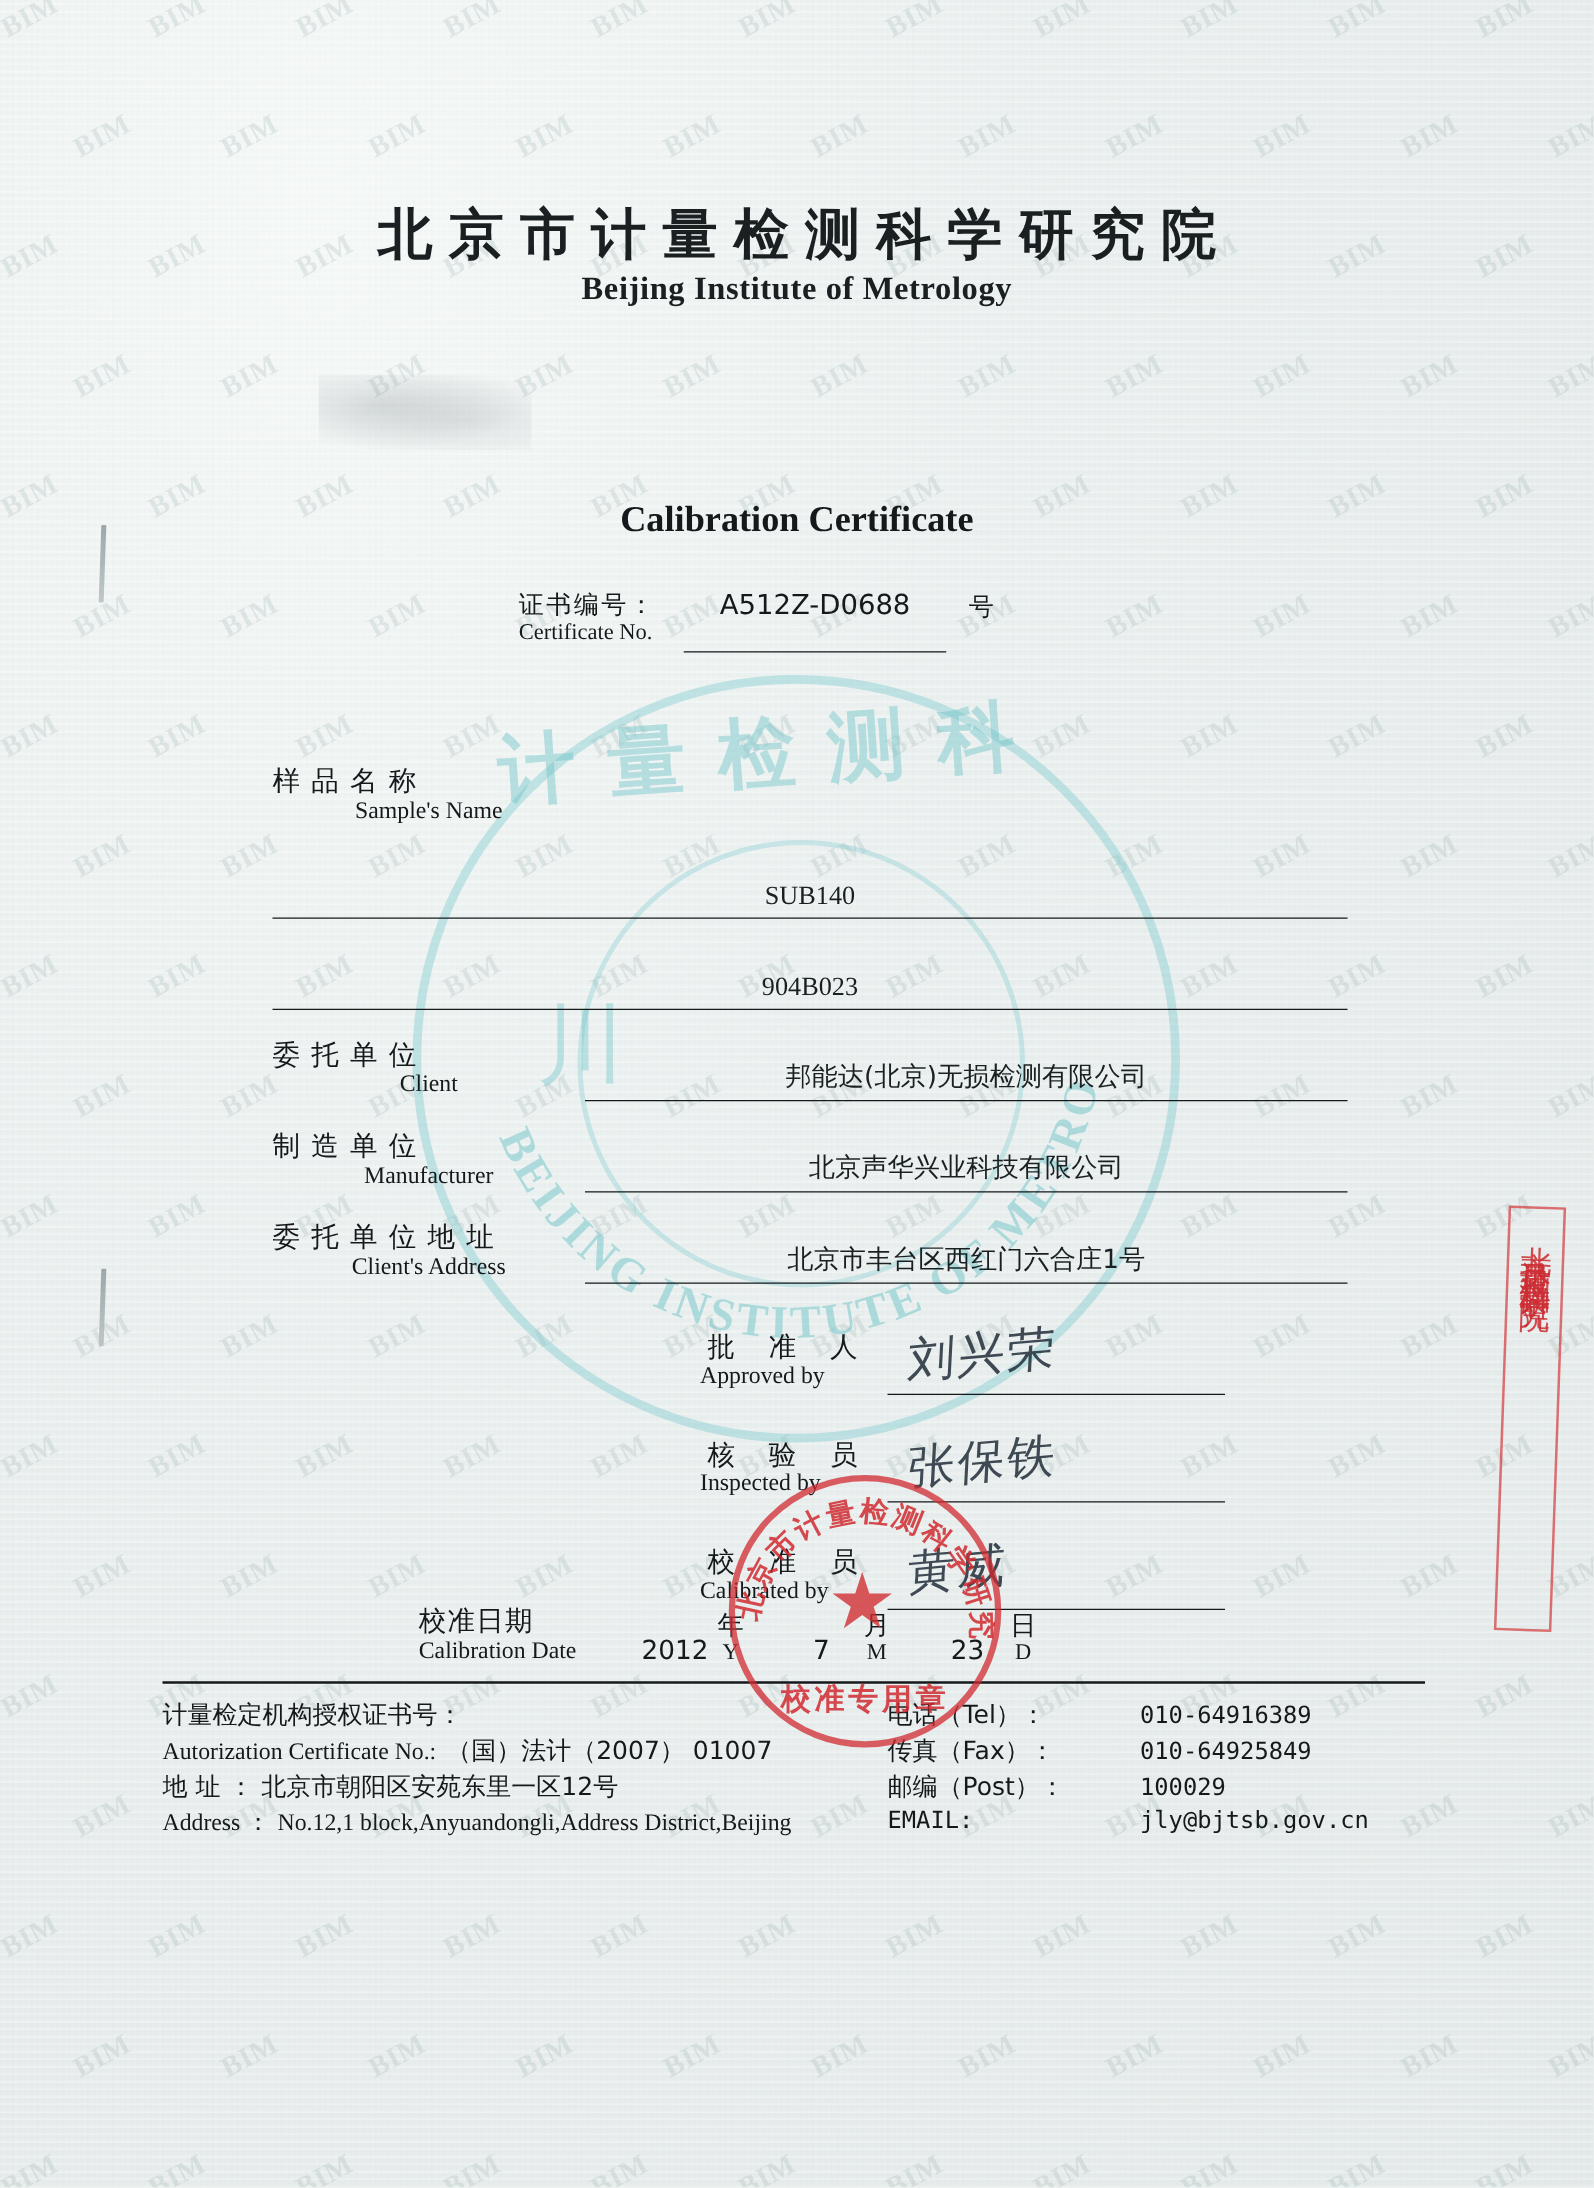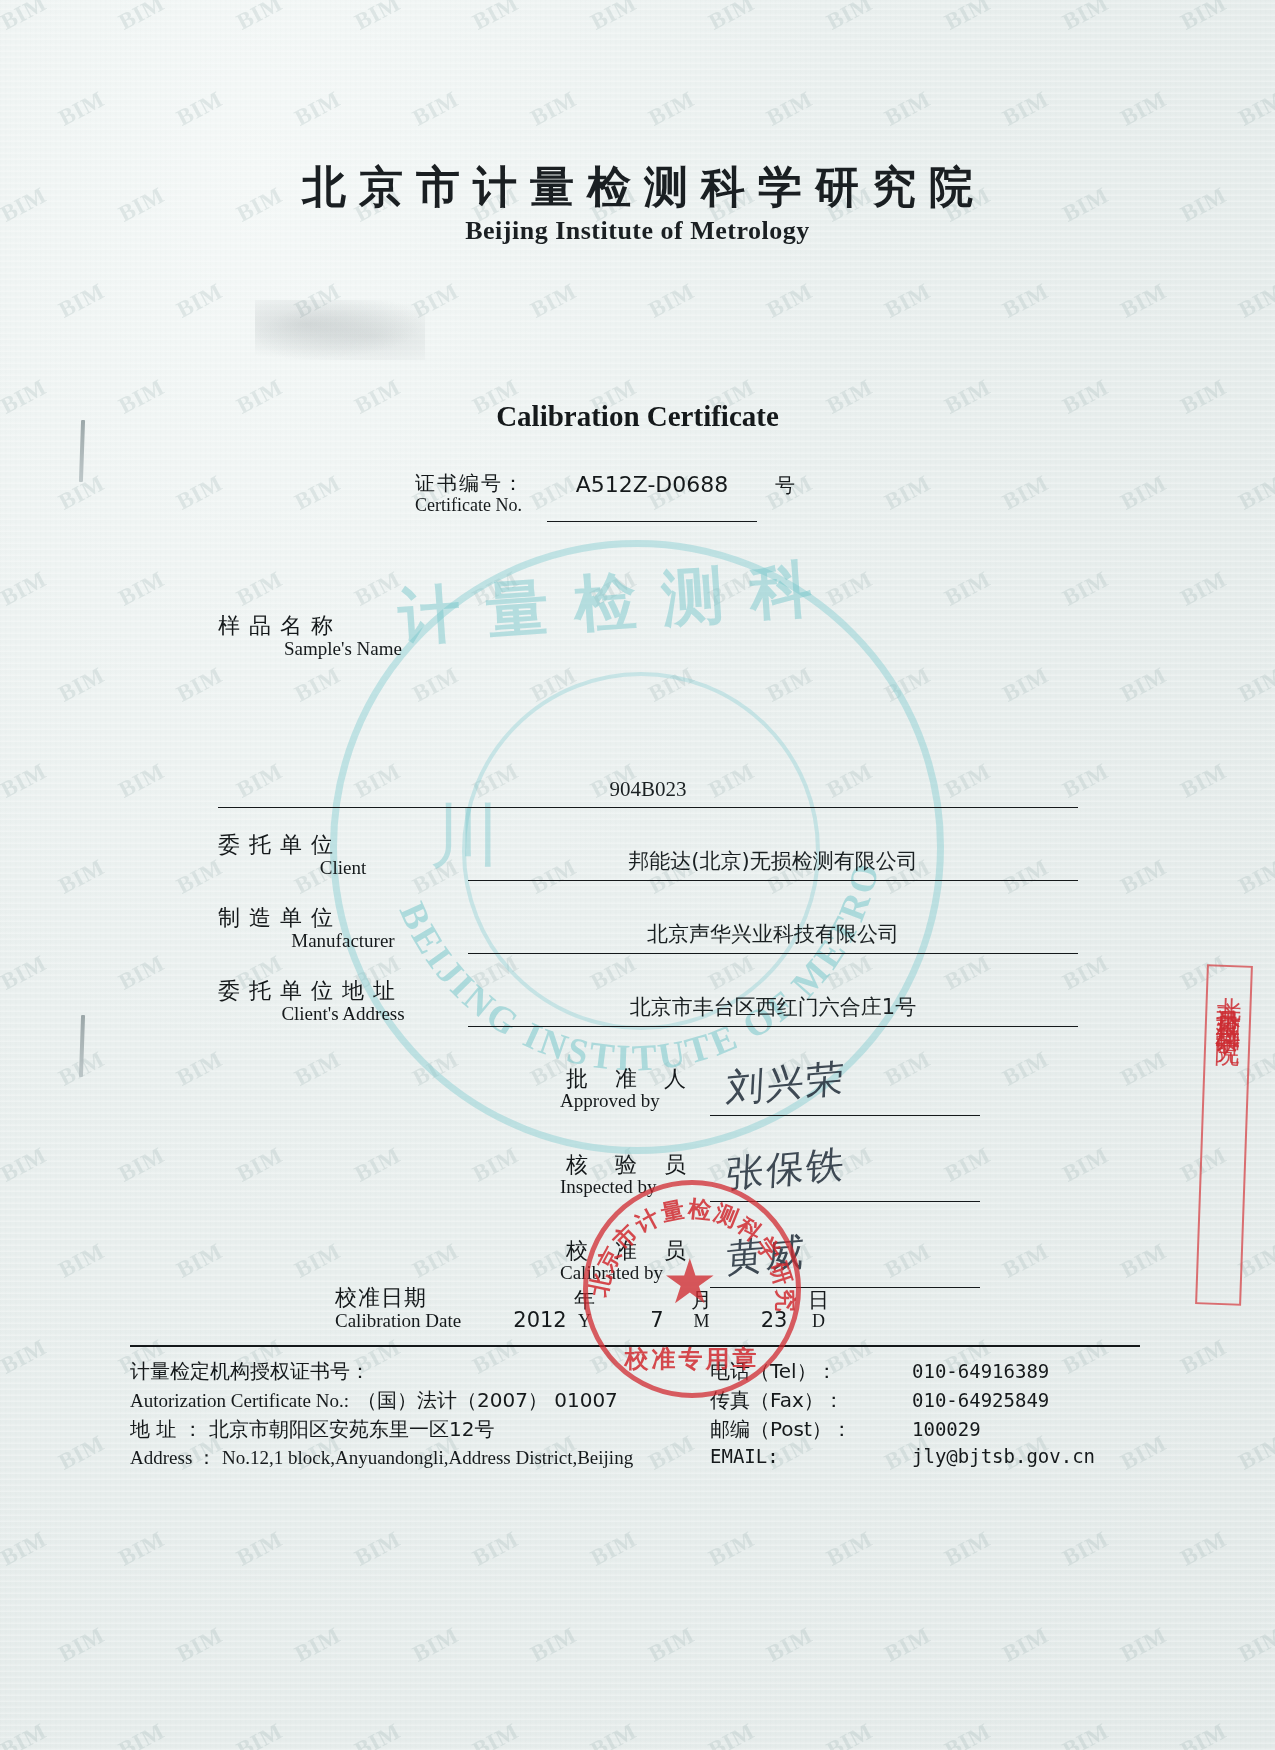--- a/index.html
+++ b/index.html
@@ -767,20 +767,21 @@
     <div class="fields">
 
       <div class="field-row">
         <div class="field-label">
           <span class="cn">样 品 名 称</span>
           <span class="en">Sample's Name</span>
         </div>
       </div>
 
       <div class="field-row">
+        <div class="field-value serif">SUB140</div>
       </div>
 
       <div class="field-row">
         <div class="field-value serif">904B023</div>
       </div>
 
       <div class="field-row">
         <div class="field-label">
           <span class="cn">委 托 单 位</span>
           <span class="en">Client</span>

